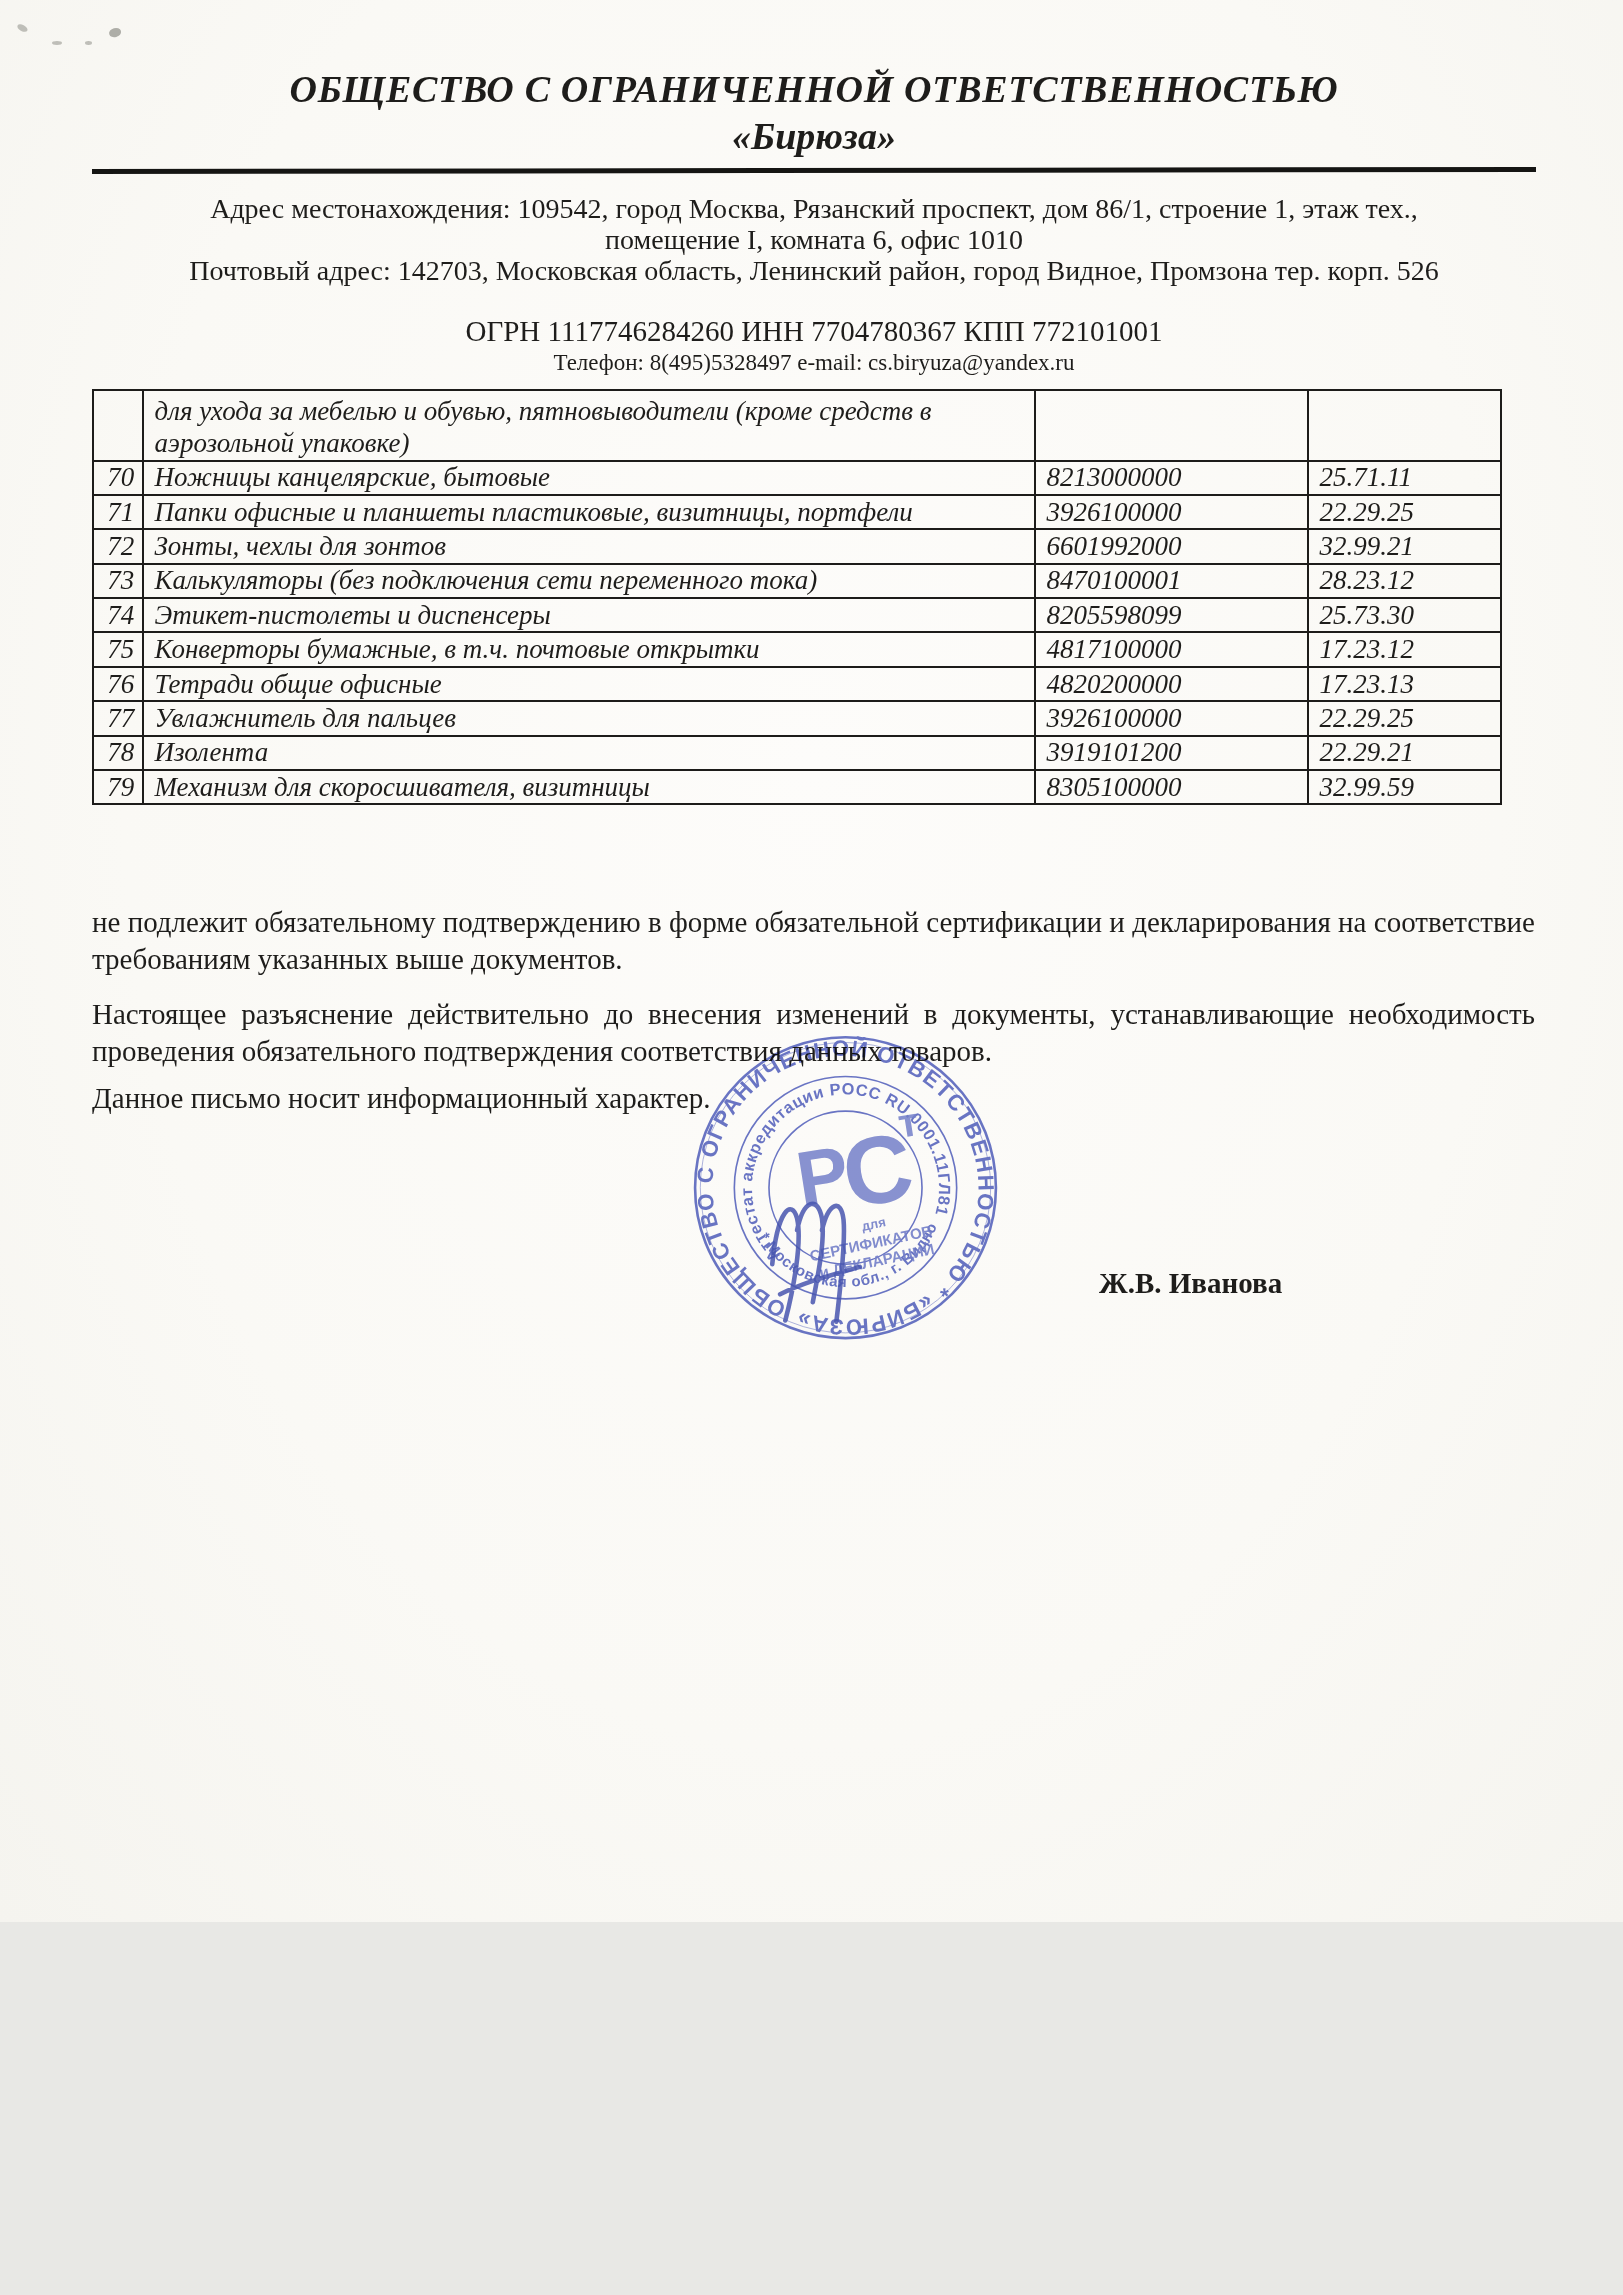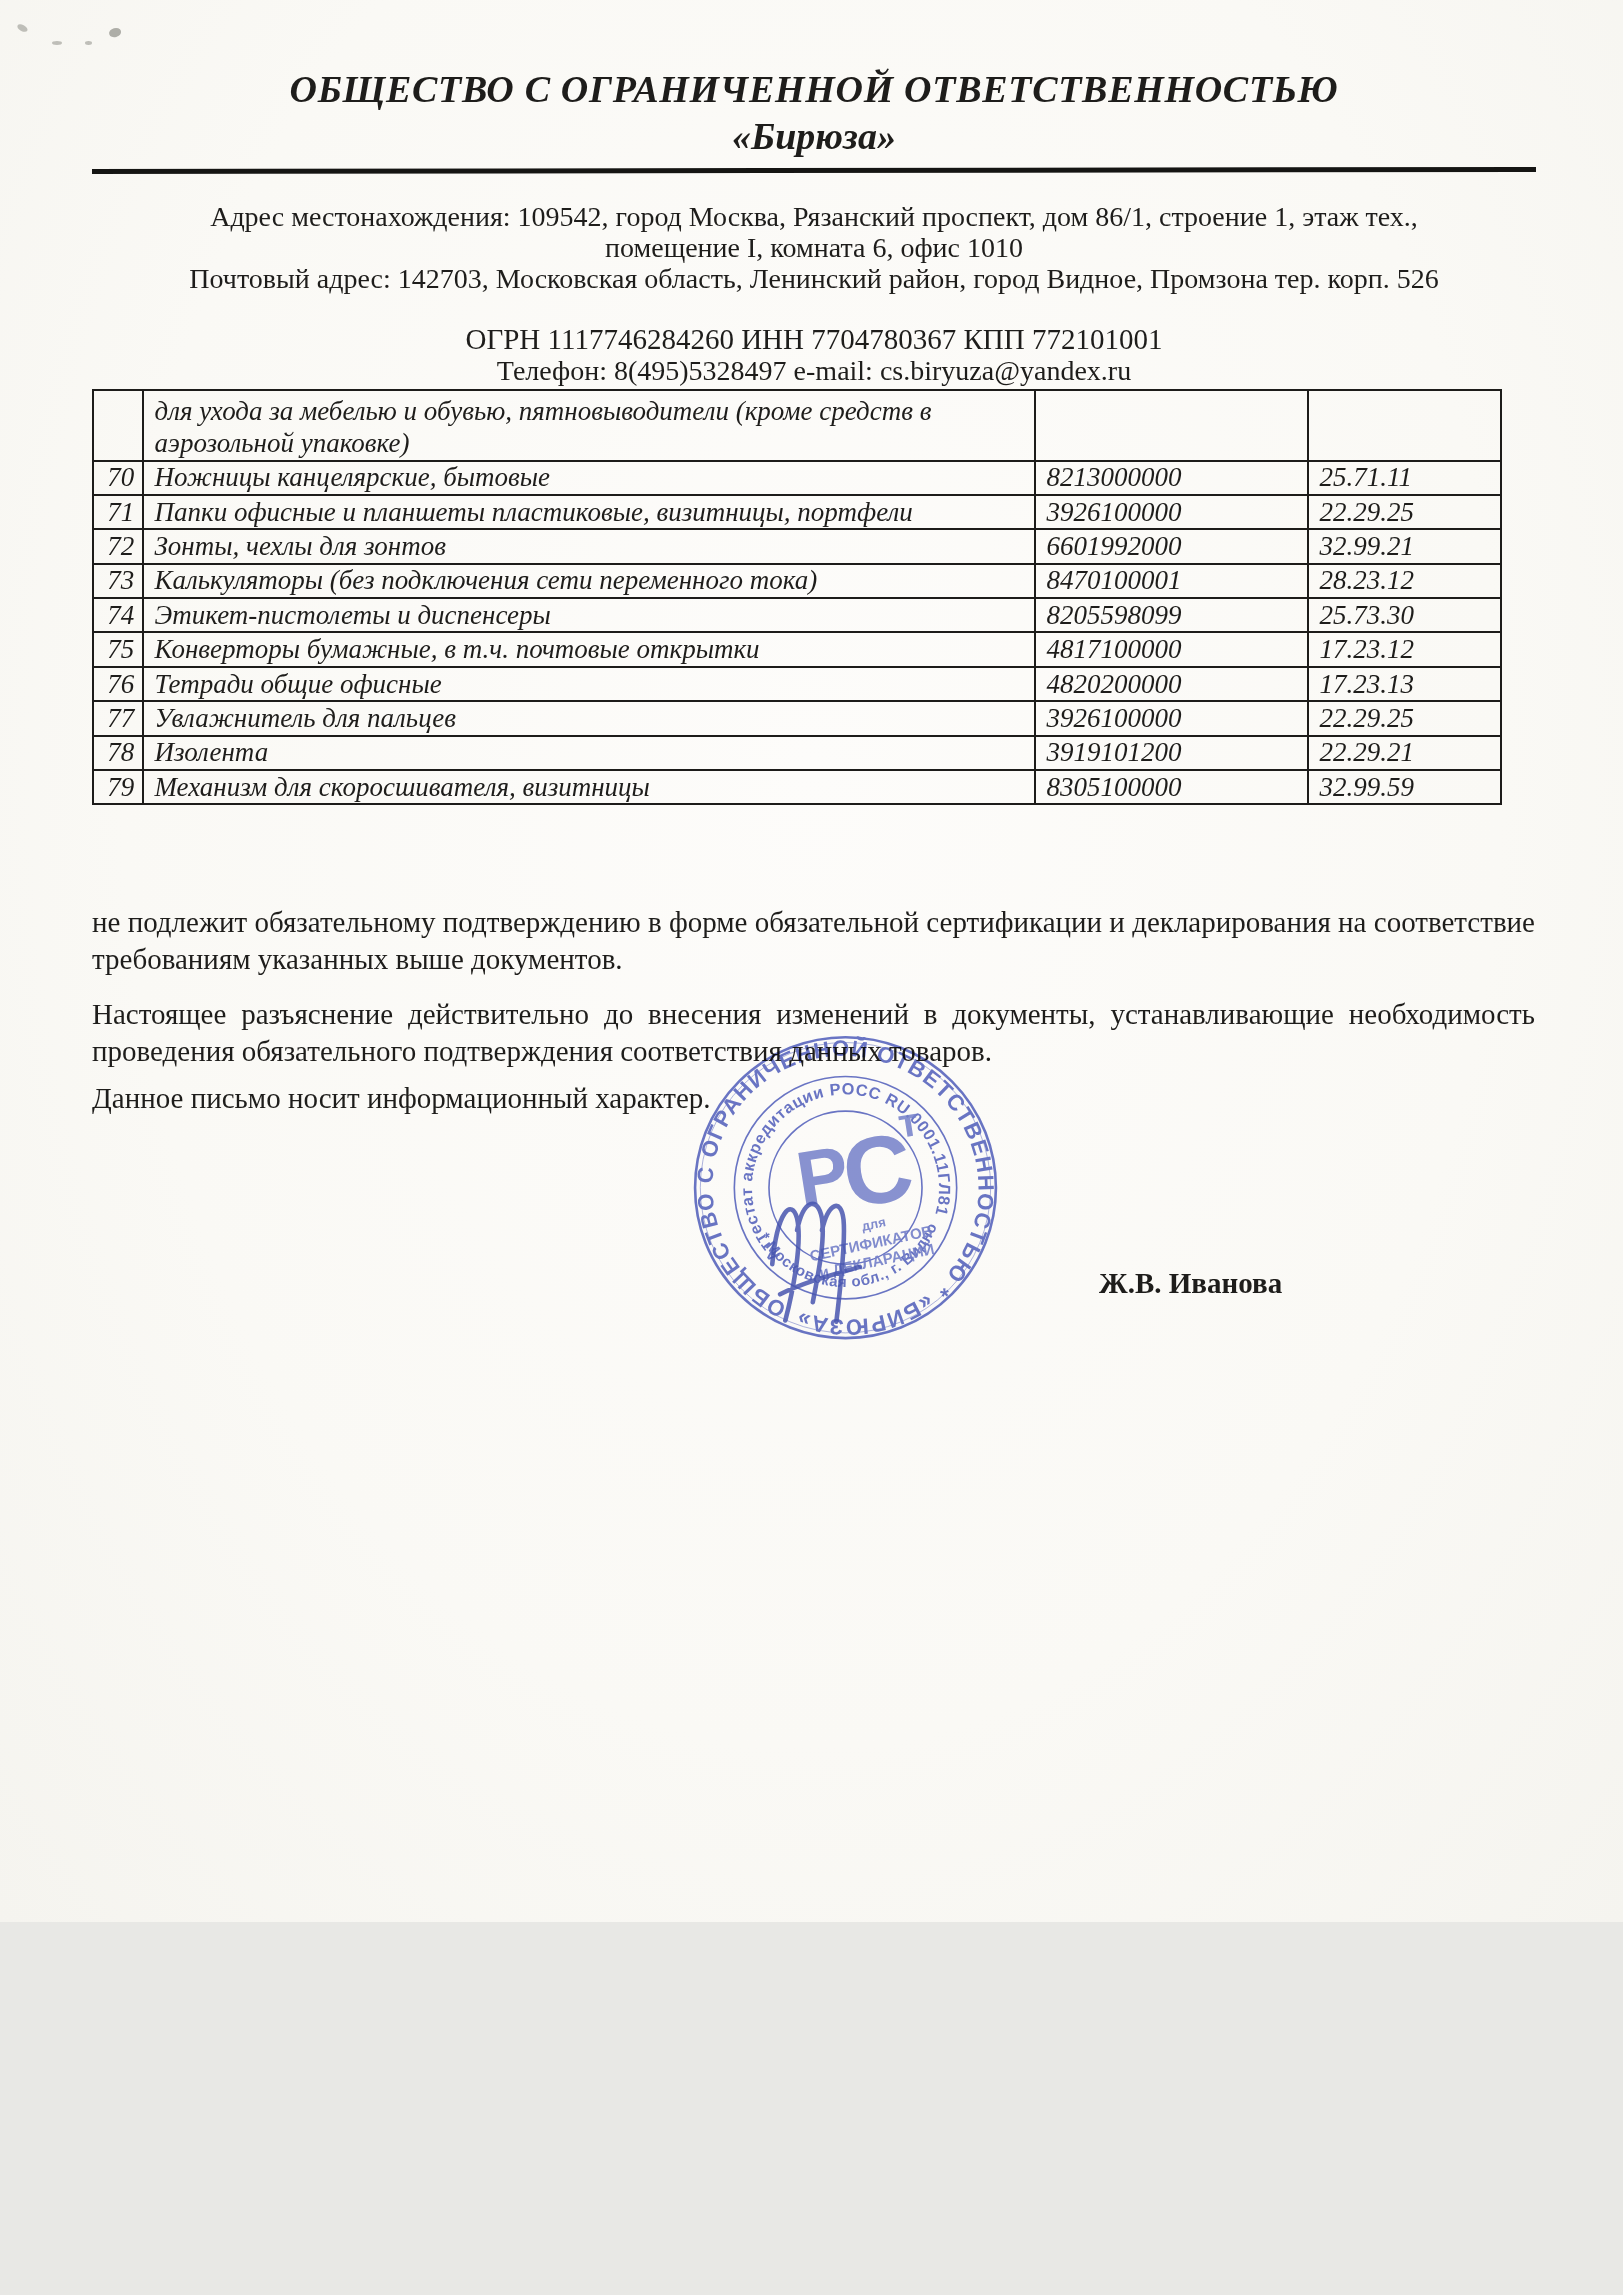--- a/index.html
+++ b/index.html
@@ -9,24 +9,24 @@
     background-image:radial-gradient(ellipse at 50% 40%, #fdfcfa 0%, #faf9f5 60%, #f5f4ef 100%);
     overflow:hidden;
     font-family:"Liberation Serif","DejaVu Serif",serif;
     color:#1e1d1b;
   }
   .speck{position:absolute;background:#8f8f88;border-radius:50%;opacity:.55;}
   .header{position:absolute;left:92px;top:68px;width:1444px;text-align:center;}
   .org-type{font-size:38px;font-weight:bold;font-style:italic;letter-spacing:0.7px;line-height:42px;}
   .org-name{font-size:38px;font-weight:bold;font-style:italic;margin-top:6px;line-height:41px;}
   .rule{height:5.2px;background:#151513;margin-top:10.5px;transform:rotate(-0.08deg);}
-  .addr{font-size:28px;line-height:31px;margin-top:28px;}
+  .addr{font-size:28px;line-height:31px;margin-top:20px;}
   .addr2{font-size:28px;line-height:31px;}
   .regline{font-size:29px;line-height:31px;margin-top:30px;}
-  .phoneline{font-size:28px;line-height:31px;}
+  .phoneline{font-size:23px;line-height:31px;}
   table.items{
     position:absolute;left:92px;top:389px;width:1408px;
     border-collapse:collapse;table-layout:fixed;
     font-size:27px;
   }
   table.items td{
     border:2px solid #1d1c1a;
     vertical-align:middle;
     padding:0.7px 5.2px 0.7px 10.5px;
     line-height:31px;

